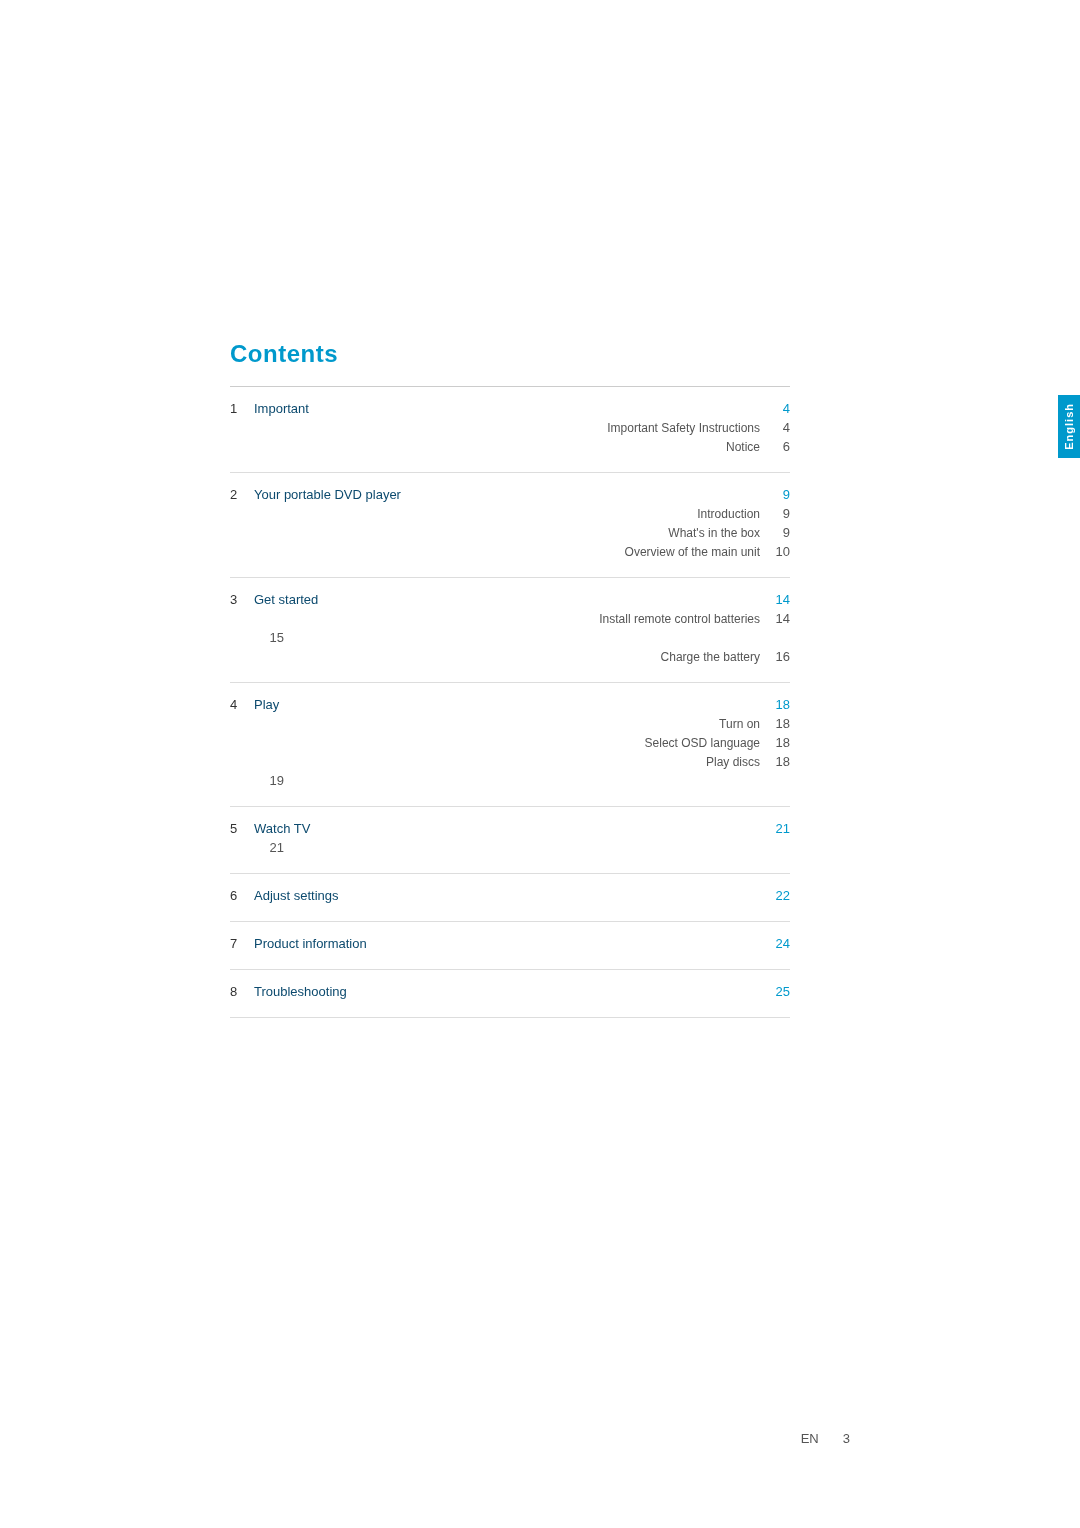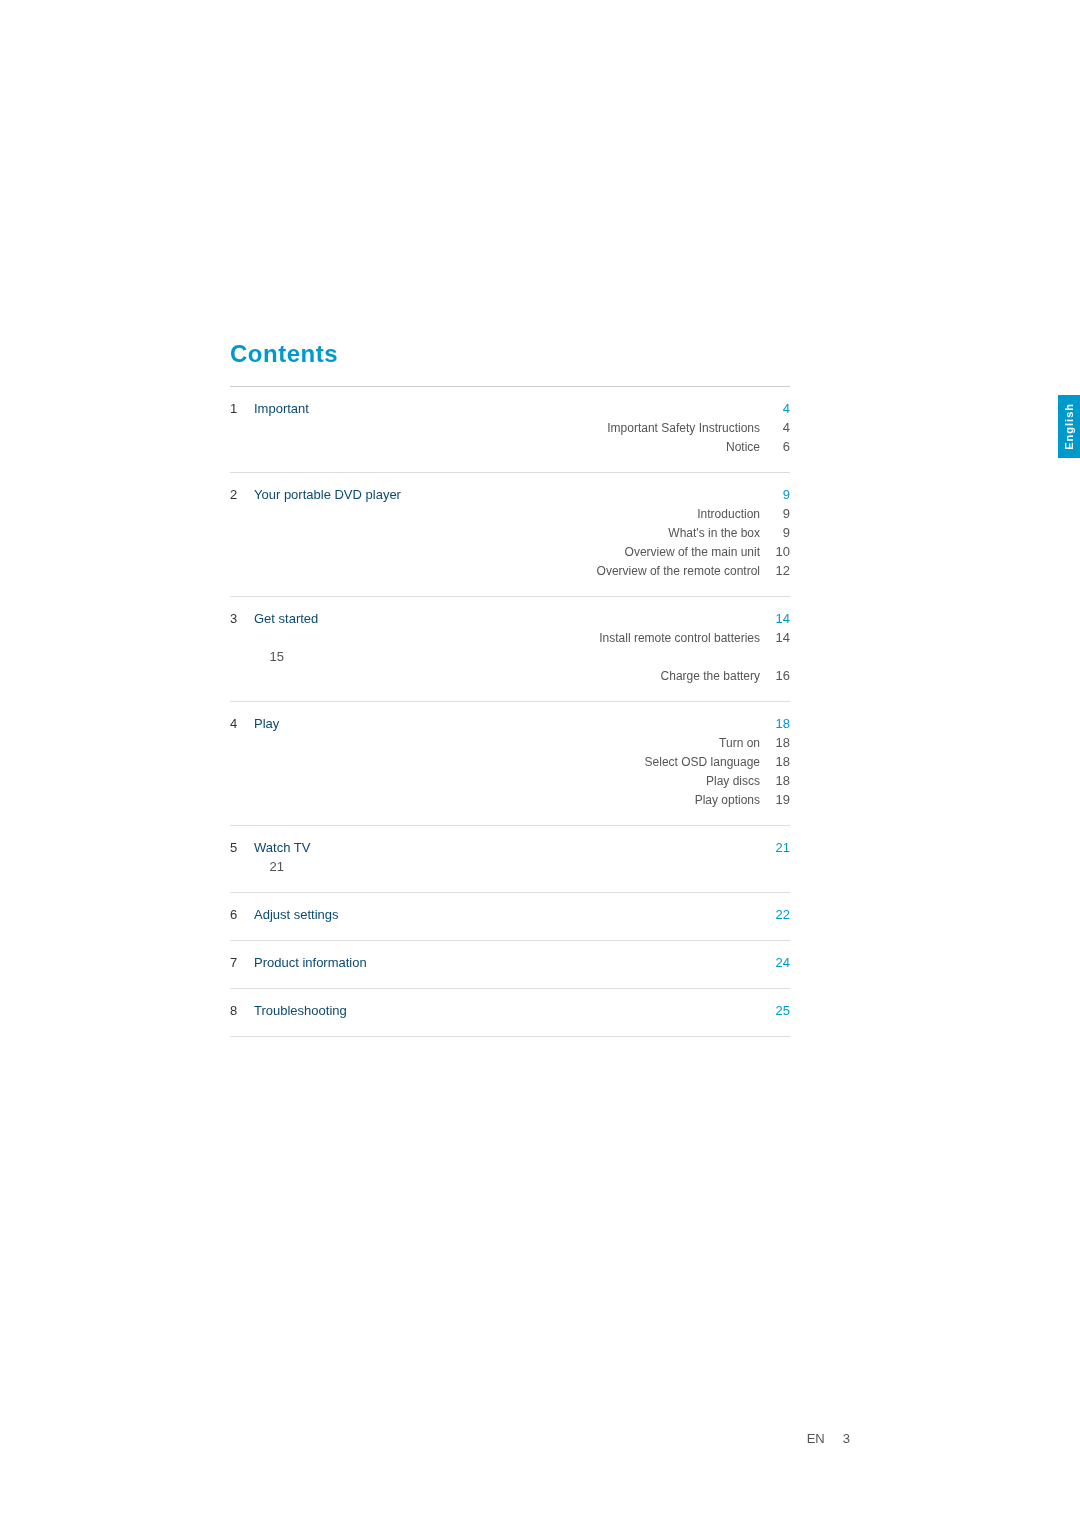--- a/index.html
+++ b/index.html
@@ -110,21 +110,21 @@
       white-space: nowrap;
     }
 
     .footer-en {
       position: absolute;
       bottom: 82px;
       right: 230px;
       font-size: 13px;
       color: #555555;
       display: flex;
-      gap: 18px;
+      gap: 24px;
     }
 
     .footer-en span {
       font-size: 13px;
       color: #555555;
     }
   </style>
 </head>
 <body>
 
@@ -172,25 +172,20 @@
       <div class="toc-row">
         <span class="toc-number"></span>
         <span class="toc-sub">What's in the box</span>
         <span class="toc-page sub-page">9</span>
       </div>
       <div class="toc-row">
         <span class="toc-number"></span>
         <span class="toc-sub">Overview of the main unit</span>
         <span class="toc-page sub-page">10</span>
       </div>
-      <div class="toc-row">
-        <span class="toc-number"></span>
-        <span class="toc-sub">Overview of the remote control</span>
-        <span class="toc-page sub-page">12</span>
-      </div>
     </div>
 
     <div class="toc-section">
       <div class="toc-row">
         <span class="toc-number">3</span>
         <span class="toc-title">Get started</span>
         <span class="toc-page">14</span>
       </div>
       <div class="toc-row">
         <span class="toc-number"></span>
@@ -224,21 +219,20 @@
         <span class="toc-sub">Select OSD language</span>
         <span class="toc-page sub-page">18</span>
       </div>
       <div class="toc-row">
         <span class="toc-number"></span>
         <span class="toc-sub">Play discs</span>
         <span class="toc-page sub-page">18</span>
       </div>
       <div class="toc-row">
         <span class="toc-number"></span>
-        <span class="toc-sub">Play options</span>
         <span class="toc-page sub-page">19</span>
       </div>
     </div>
 
     <div class="toc-section">
       <div class="toc-row">
         <span class="toc-number">5</span>
         <span class="toc-title">Watch TV</span>
         <span class="toc-page">21</span>
       </div>

